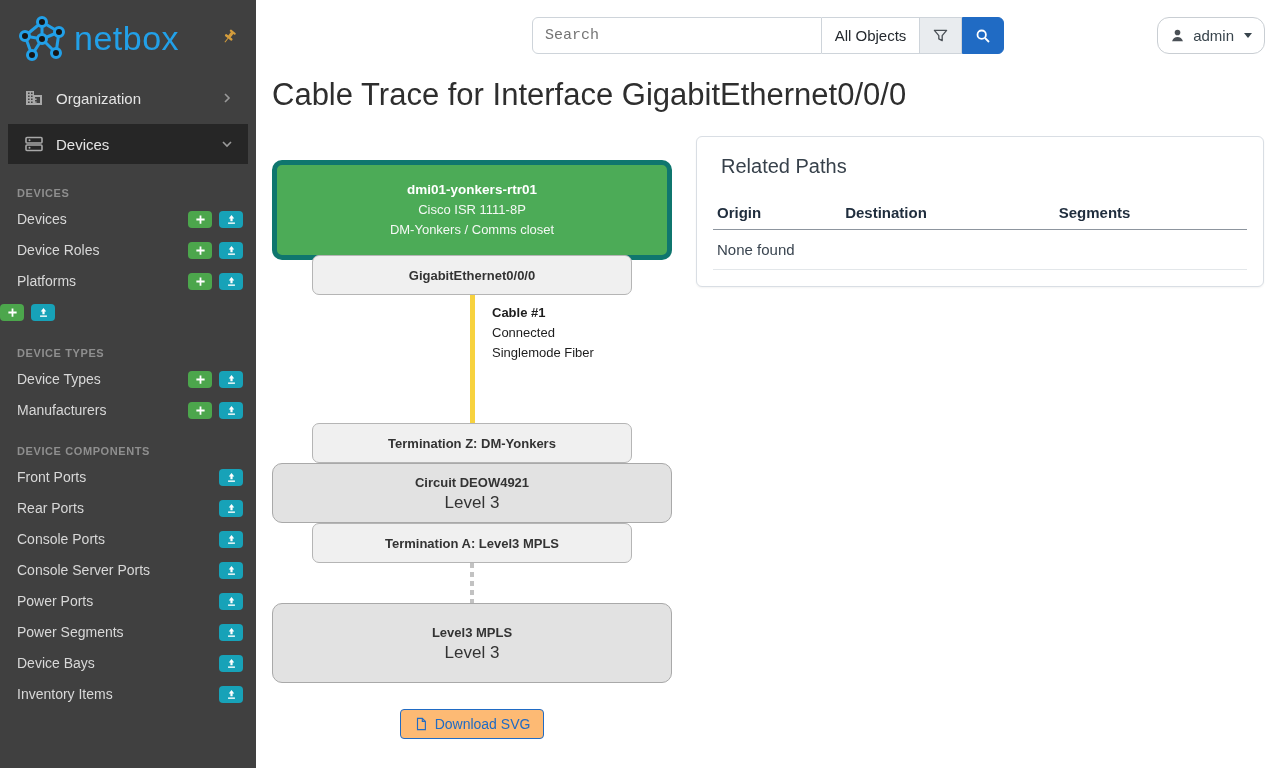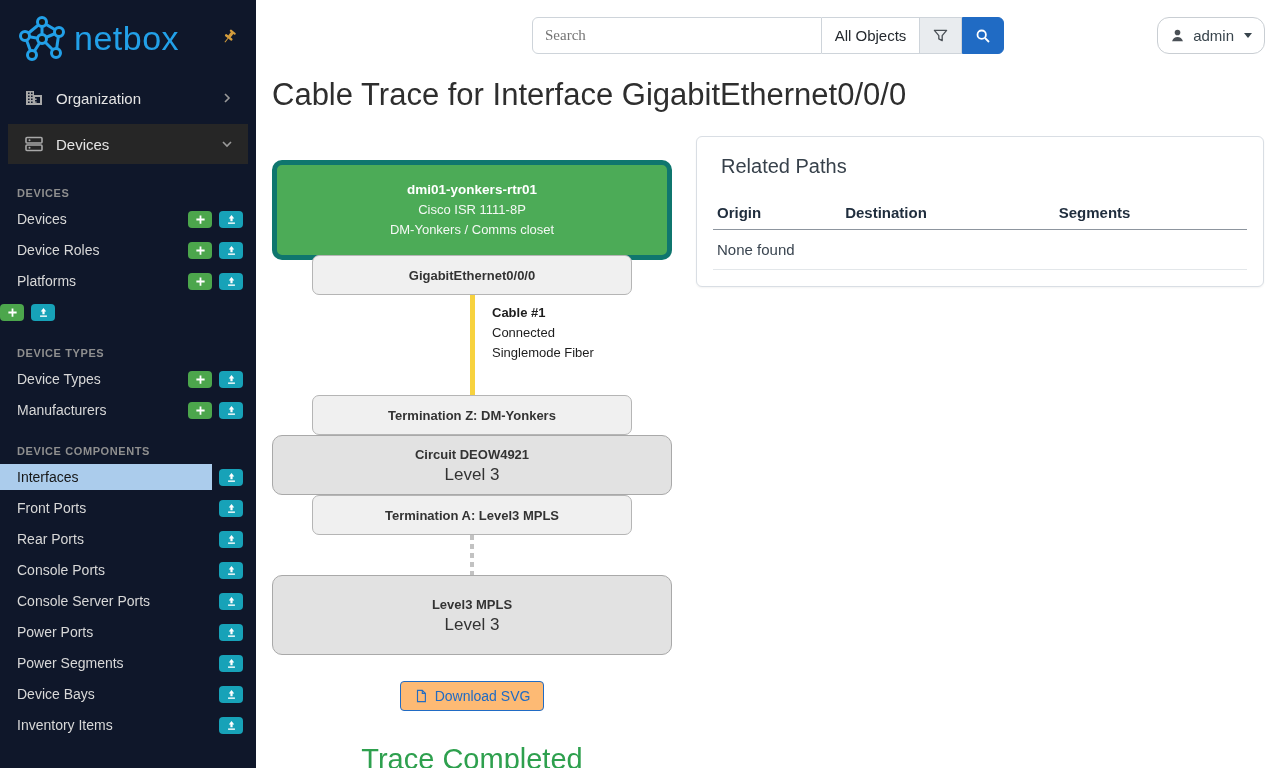--- a/index.html
+++ b/index.html
@@ -5,21 +5,21 @@
   * { box-sizing: border-box; margin: 0; padding: 0; }
   html, body { width: 1280px; height: 768px; }
   body {
     display: flex;
     font-family: "Liberation Sans", "DejaVu Sans", sans-serif;
     background: #ffffff;
     overflow: hidden;
   }
 
   
-  .sidebar { width: 256px; min-width: 256px; height: 768px; background: #0f172a; overflow: hidden; }
+  .sidebar { width: 256px; min-width: 256px; height: 768px; background: #404040; overflow: hidden; }
   .logo-row { display: flex; align-items: center; padding: 10px 14px 6px 14px; height: 72px; }
   .logo-mark { width: 56px; height: 52px; flex-shrink: 0; cursor: pointer; }
   .logo-text { font-size: 34px; font-weight: 500; color: #22a0e8; margin-left: 4px; letter-spacing: .5px; cursor: pointer; }
   .pin-btn { margin-left: auto; background: none; border: none; cursor: pointer; padding: 4px; }
 
   .nav-item { display: flex; align-items: center; height: 40px; margin: 6px 8px; padding: 0 16px; color: #e4e4e4; font-size: 15px; cursor: pointer; }
   .nav-item.active { background: #262626; }
   .nav-item .nav-ico { width: 20px; height: 20px; margin-right: 12px; }
   .nav-item .nav-label { flex: 1; }
 
@@ -31,21 +31,21 @@
 
   .mini-btn { width: 24px; height: 17px; border: none; border-radius: 4px; display: flex; align-items: center; justify-content: center; cursor: pointer; flex-shrink: 0; padding: 0; }
   .mini-btn.add { background: #4ca64c; }
   .mini-btn.import { background: #17a2b8; }
 
   
   .main { flex: 1; height: 768px; overflow: hidden; background: #fff; }
 
   .topbar { position: relative; height: 71px; background: #fff; }
   .search-group { position: absolute; left: 50%; top: 17px; transform: translateX(-50%); display: flex; height: 37px; }
-  .search-input { width: 290px; height: 37px; border: 1px solid #ced4da; border-radius: 6px 0 0 6px; padding: 0 12px; font-size: 15px; color: #333; outline: none; font-family: Liberation Serif, serif; }
+  .search-input { width: 290px; height: 37px; border: 1px solid #ced4da; border-radius: 6px 0 0 6px; padding: 0 12px; font-size: 15px; color: #333; outline: none; font-family: Liberation Mono, monospace; }
   .obj-btn { width: 98px; height: 37px; background: #fff; border: 1px solid #ced4da; border-left: none; font-size: 15px; color: #24292e; display: flex; align-items: center; justify-content: center; cursor: pointer; font-family: inherit; }
   .filter-btn { width: 42px; height: 37px; background: #e9ecef; border: 1px solid #ced4da; border-left: none; display: flex; align-items: center; justify-content: center; cursor: pointer; }
   .go-btn { width: 42px; height: 37px; background: #206bc4; border: 1px solid #206bc4; border-radius: 0 6px 6px 0; display: flex; align-items: center; justify-content: center; cursor: pointer; }
 
   .admin-btn { position: absolute; right: 15px; top: 17px; height: 37px; padding: 0 12px; background: #fff; border: 1px solid #c9ced3; border-radius: 12px; display: flex; align-items: center; gap: 8px; font-size: 15px; color: #38444c; cursor: pointer; font-family: inherit; }
   .caret-down { width: 0; height: 0; border-left: 4px solid transparent; border-right: 4px solid transparent; border-top: 5px solid #38444c; margin-left: 2px; }
 
   .content { padding: 0 16px; }
   .page-title { font-size: 31px; font-weight: 400; color: #2e2e2e; margin: 6px 0 23px 0; }
 
@@ -53,21 +53,21 @@
   .trace-col { width: 400px; flex-shrink: 0; padding-top: 24px; display: flex; flex-direction: column; align-items: center; }
 
   
   .device-box { width: 400px; border: 5px solid #0f766e; border-radius: 10px; background: #4cab57; text-align: center; color: #fff; padding: 15px 10px; position: relative; z-index: 1; }
   .device-name { font-size: 13.5px; font-weight: 700; line-height: 20px; }
   .device-sub { font-size: 13px; line-height: 20px; color: #f4f8f4; }
 
   .term-box { width: 320px; height: 40px; background: #f0f0f0; border: 1px solid #b5b5b5; border-radius: 7px; display: flex; align-items: center; justify-content: center; font-size: 13px; font-weight: 700; color: #333; position: relative; z-index: 2; cursor: pointer; }
   .iface-box { margin-top: -5px; }
 
-  .cable-seg { position: relative; width: 100%; height: 100px; }
+  .cable-seg { position: relative; width: 100%; height: 128px; }
   .cable-line { position: absolute; left: 50%; margin-left: -2.5px; width: 5px; top: 0; bottom: 0; background: #f7d23e; }
   .cable-info { position: absolute; left: calc(50% + 20px); top: 8px; font-size: 13px; line-height: 20px; color: #1d1d1d; white-space: nowrap; }
   .cable-info .cable-label { font-weight: 700; }
 
   .circuit-box { width: 400px; height: 60px; background: #e2e2e2; border: 1px solid #a9a9a9; border-radius: 10px; display: flex; flex-direction: column; align-items: center; justify-content: center; color: #333; cursor: pointer; }
   .circuit-name { font-size: 13px; font-weight: 700; line-height: 20px; }
   .circuit-sub { font-size: 17px; line-height: 20px; text-align: right; }
 
   .dotted-seg { height: 40px; width: 4px; background-image: linear-gradient(#c2c2c2 55%, rgba(0,0,0,0) 55%); background-size: 4px 9px; }
 
@@ -236,29 +236,20 @@
             <path d="M8 1.5 12 6.5 H9.6 V10.5 H6.4 V6.5 H4 Z" fill="#fff"></path>
             <rect x="3" y="12.3" width="10" height="2" fill="#fff"></rect>
           </svg>
         </button>
     </div>
   </div>
 
   <div>
     <div class="section-title">DEVICE COMPONENTS</div>
 
-    <div class="side-row active">
-      <span class="side-row-label">Interfaces</span>
-      <button class="mini-btn import">
-          <svg width="11" height="11" viewBox="0 0 16 16">
-            <path d="M8 1.5 12 6.5 H9.6 V10.5 H6.4 V6.5 H4 Z" fill="#fff"></path>
-            <rect x="3" y="12.3" width="10" height="2" fill="#fff"></rect>
-          </svg>
-        </button>
-    </div>
     <div class="side-row">
       <span class="side-row-label">Front Ports</span>
       <button class="mini-btn import">
           <svg width="11" height="11" viewBox="0 0 16 16">
             <path d="M8 1.5 12 6.5 H9.6 V10.5 H6.4 V6.5 H4 Z" fill="#fff"></path>
             <rect x="3" y="12.3" width="10" height="2" fill="#fff"></rect>
           </svg>
         </button>
     </div>
     <div class="side-row">

